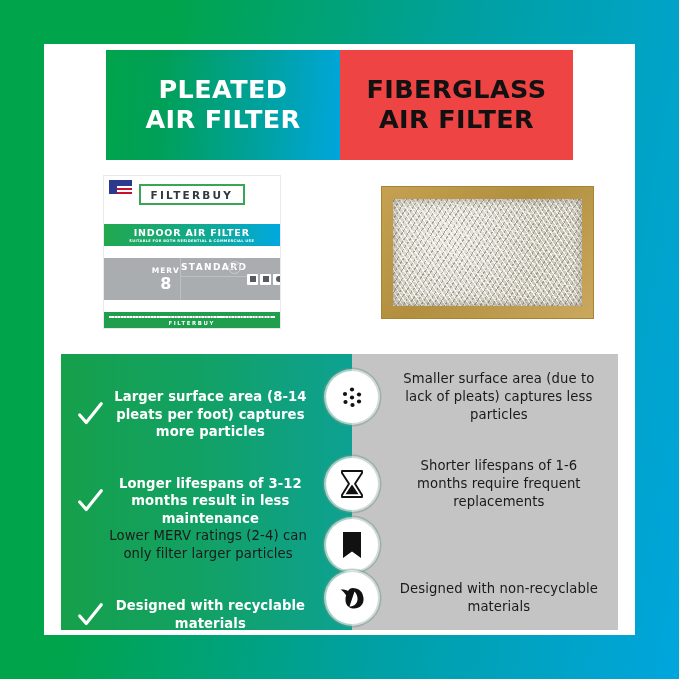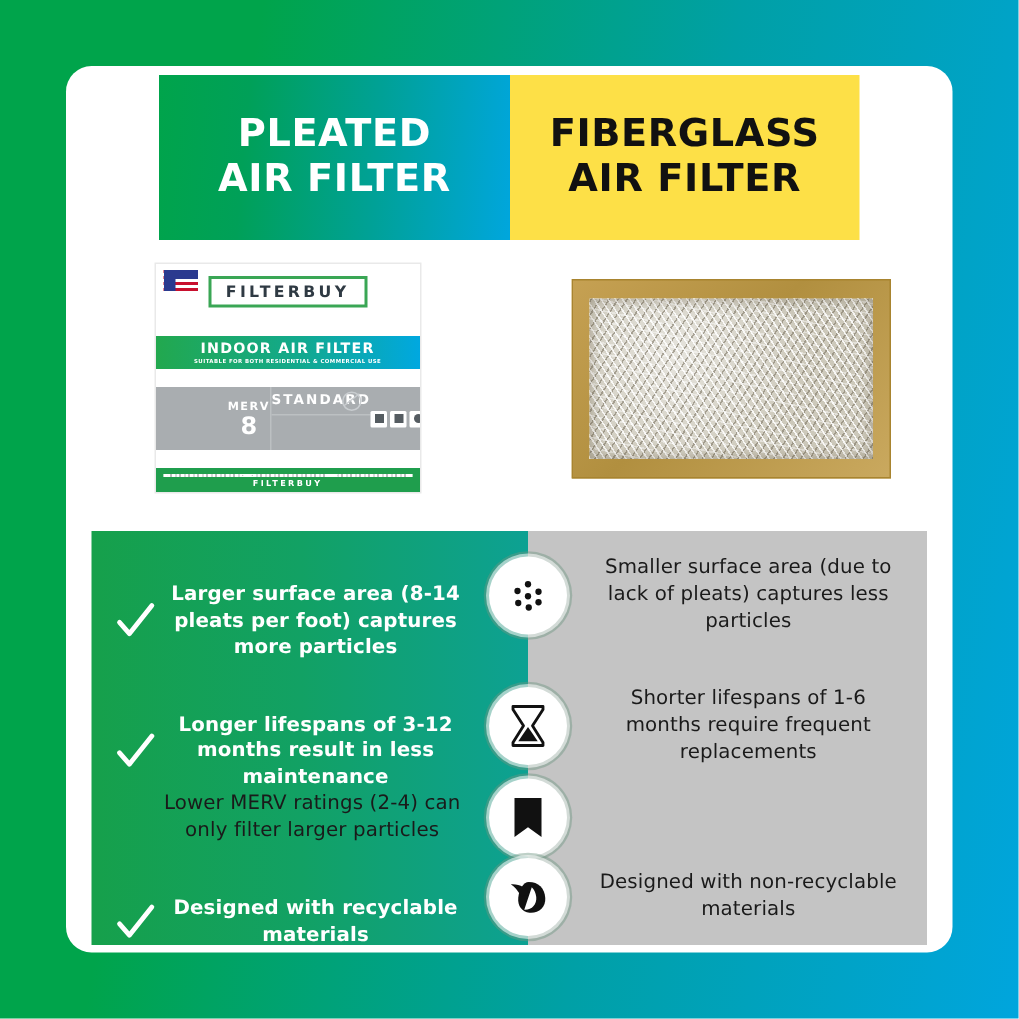--- a/index.html
+++ b/index.html
@@ -23,42 +23,41 @@
     background: linear-gradient(100deg, #00a44b 0%, #00a44b 22%, #00a0a6 62%, #00a5dd 100%);
   }
   #canvas {
     position: absolute;
     left: 44px;
     top: 44px;
     width: 591px;
     height: 591px;
     background: #ffffff;
     box-sizing: border-box;
-    border-radius: 17px;
   }
 
   
   .header-band {
     position: absolute;
     left: 62px;
     top: 6px;
     width: 467px;
     height: 110px;
     display: flex;
   }
   .header-left {
     width: 50.1%;
     background: linear-gradient(95deg, #00a44b 0%, #00a058 25%, #00a197 62%, #00a6dd 100%);
     display: flex;
     align-items: center;
     justify-content: center;
   }
   .header-right {
     width: 49.9%;
-    background: #fde047;
+    background: #ef4444;
     display: flex;
     align-items: center;
     justify-content: center;
   }
   .header-title {
     text-align: center;
     font-weight: 800;
     font-size: 25.5px;
     line-height: 1.16;
     letter-spacing: 0.4px;

